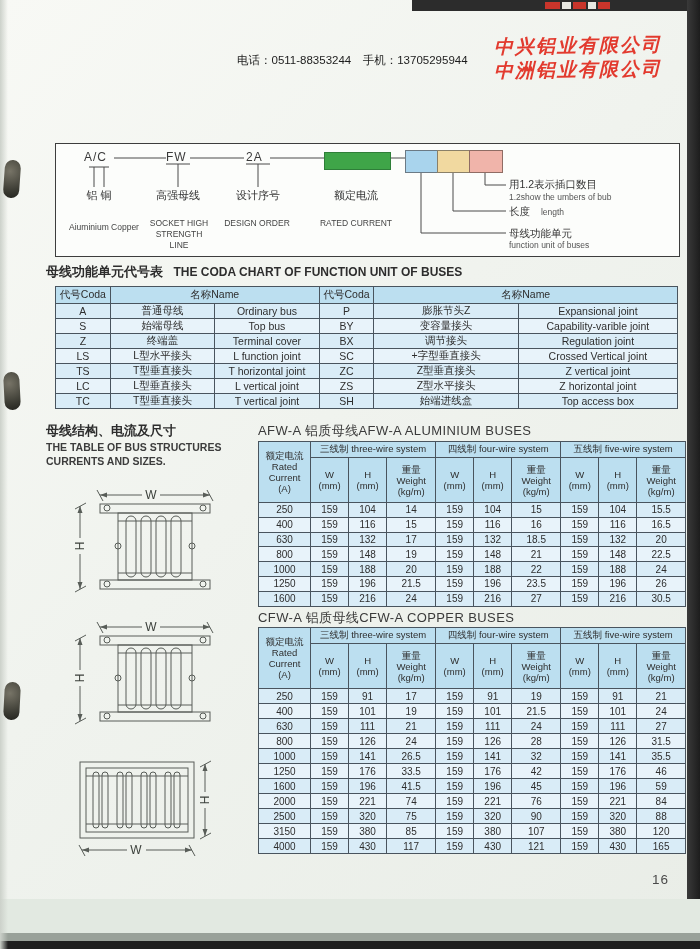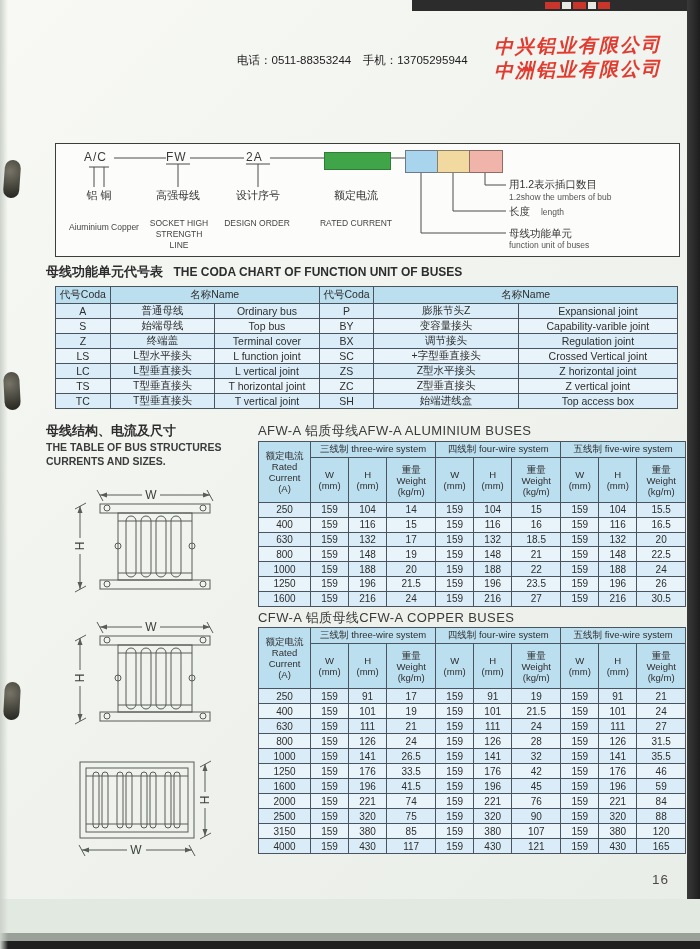--- a/index.html
+++ b/index.html
@@ -157,34 +157,34 @@
         </tr>
         <tr>
           <td>LS</td>
           <td>L型水平接头</td>
           <td>L function joint</td>
           <td>SC</td>
           <td>+字型垂直接头</td>
           <td>Crossed Vertical joint</td>
         </tr>
         <tr>
+          <td>TS</td>
+          <td>T型垂直接头</td>
+          <td>T horizontal joint</td>
+          <td>ZC</td>
+          <td>Z型垂直接头</td>
+          <td>Z vertical joint</td>
+        </tr>
+        <tr>
           <td>LC</td>
           <td>L型垂直接头</td>
           <td>L vertical joint</td>
           <td>ZS</td>
           <td>Z型水平接头</td>
           <td>Z horizontal joint</td>
-        </tr>
-        <tr>
-          <td>TS</td>
-          <td>T型垂直接头</td>
-          <td>T horizontal joint</td>
-          <td>ZC</td>
-          <td>Z型垂直接头</td>
-          <td>Z vertical joint</td>
         </tr>
         <tr>
           <td>TC</td>
           <td>T型垂直接头</td>
           <td>T vertical joint</td>
           <td>SH</td>
           <td>始端进线盒</td>
           <td>Top access box</td>
         </tr>
       </tbody>

